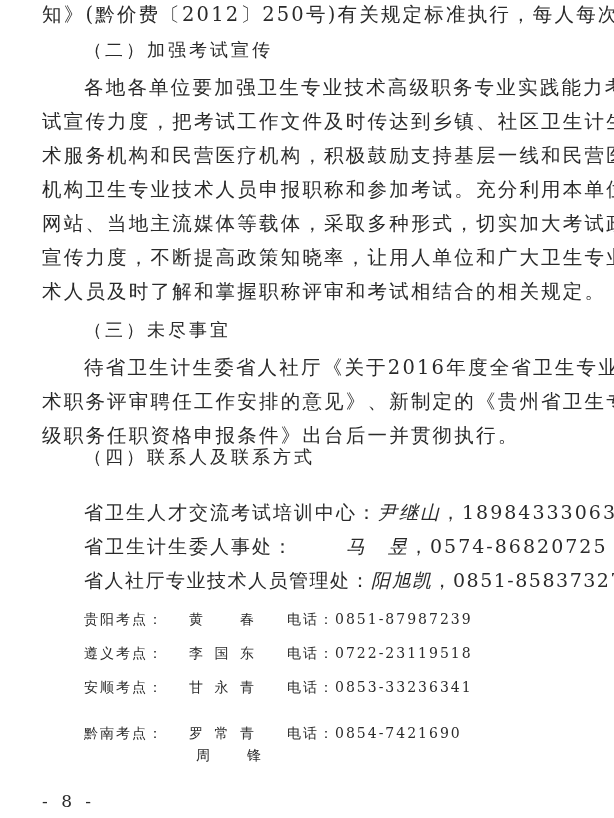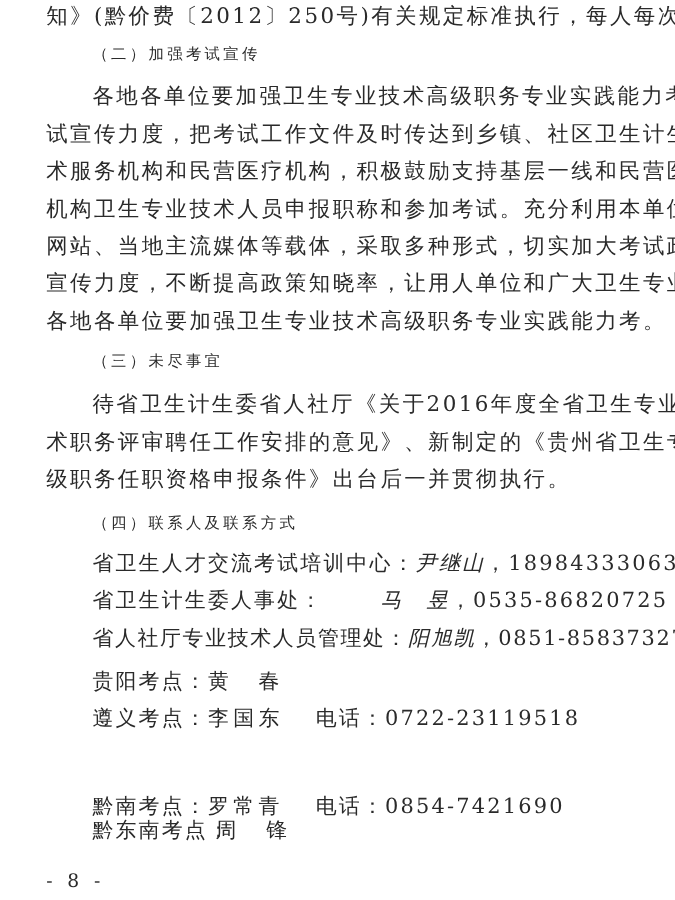--- a/index.html
+++ b/index.html
@@ -37,21 +37,21 @@
     .line.indent {
       left: 84px;
       width: 490px;
     }
     .line.last {
       text-align-last: left;
     }
     .heading {
       position: absolute;
       left: 84px;
-      font-size: 14px;
+      font-size: 18px;
       line-height: 26px;
       height: 26px;
       white-space: nowrap;
       letter-spacing: 3px;
     }
     .contact-row {
       position: absolute;
       left: 84px;
       height: 26px;
       font-size: 19px;
@@ -66,21 +66,21 @@
       display: inline-block;
       font-style: italic;
     }
     .contact-row .phone {
       display: inline-block;
     }
     .site-row {
       position: absolute;
       left: 84px;
       height: 26px;
-      font-size: 19px;
+      font-size: 14px;
       line-height: 26px;
       white-space: nowrap;
       letter-spacing: 2px;
     }
     .site-row .site {
       position: absolute;
       left: 0;
       top: 0;
     }
     .site-row .person {
@@ -114,52 +114,57 @@
 
   <div class="line last" style="top:2px;">知》(黔价费〔2012〕250号)有关规定标准执行，每人每次120.00元。</div>
 
   <div class="heading" style="top:37px;">（二）加强考试宣传</div>
   <div class="line indent" style="top:75px;">各地各单位要加强卫生专业技术高级职务专业实践能力考</div>
   <div class="line" style="top:109px;">试宣传力度，把考试工作文件及时传达到乡镇、社区卫生计生技</div>
   <div class="line" style="top:143px;">术服务机构和民营医疗机构，积极鼓励支持基层一线和民营医疗</div>
   <div class="line" style="top:177px;">机构卫生专业技术人员申报职称和参加考试。充分利用本单位</div>
   <div class="line" style="top:211px;">网站、当地主流媒体等载体，采取多种形式，切实加大考试政策的</div>
   <div class="line" style="top:245px;">宣传力度，不断提高政策知晓率，让用人单位和广大卫生专业技</div>
-  <div class="line" style="top:279px; width:480px;">各地各单位要加强卫生专业技术高级职务专业实践能力考。</div>
+  <div class="line" style="top:279px; width:480px;">术人员及时了解和掌握职称评审和考试相结合的相关规定。</div>
 
-  <div class="heading" style="top:317px;font-family:Liberation Serif, serif;">（三）未尽事宜</div>
+  <div class="heading" style="top:317px;">（三）未尽事宜</div>
   <div class="line indent" style="top:355px;">待省卫生计生委省人社厅《关于2016年度全省卫生专业技</div>
   <div class="line" style="top:389px;">术职务评审聘任工作安排的意见》、新制定的《贵州省卫生专业高</div>
   <div class="line last" style="top:423px; width:400px;">级职务任职资格申报条件》出台后一并贯彻执行。</div>
 
-  <div class="heading" style="top:463px;text-align:center;">（四）联系人及联系方式</div>
+  <div class="heading" style="top:444px;text-align:center;">（四）联系人及联系方式</div>
 
   <div class="contact-row" style="top:499px;">
     <span class="org">省卫生人才交流考试培训中心：</span><span class="person">尹继山</span><span class="phone">，18984333063</span>
   </div>
   <div class="contact-row" style="top:533px;">
-    <span class="org" style="width:262px;">省卫生计生委人事处：</span><span class="person">马　昱</span><span class="phone">，0535-86820725</span>
+    <span class="org" style="width:262px;">省卫生计生委人事处：</span><span class="person">马　昱</span><span class="phone">，0574-86820725</span>
   </div>
   <div class="contact-row" style="top:567px; letter-spacing:1.5px;">
     <span class="org">省人社厅专业技术人员管理处：</span><span class="person">阳旭凯</span><span class="phone">，0851-85837327</span>
   </div>
 
   <div class="site-row" style="top:606px; width:420px;">
     <span class="site">贵阳考点：</span>
     <span class="person">黄　春</span>
+    <span class="phone">电话：0851-87987239</span>
   </div>
   <div class="site-row" style="top:640px; width:420px;">
     <span class="site">遵义考点：</span>
     <span class="person">李国东</span>
     <span class="phone">电话：0722-23119518</span>
+  </div>
+  <div class="site-row" style="top:674px; width:420px;">
+    <span class="site">安顺考点：</span>
+    <span class="person">甘永青</span>
+    <span class="phone">电话：0853-33236341</span>
   </div>
   <div class="site-row" style="top:720px; width:420px;">
     <span class="site">黔南考点：</span>
     <span class="person">罗常青</span>
     <span class="phone">电话：0854-7421690</span>
   </div>
   <div class="site-row" style="top:742px; width:420px;">
-    <span class="site">黔东南考点：</span>
     <span class="person" style="left:112px;">周　锋</span>
   </div>
 
   <div class="page-number">- 8 -</div>
 </div>
 
 </body></html>

